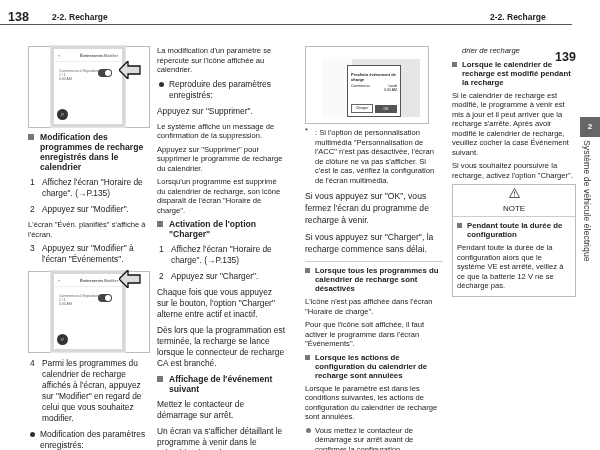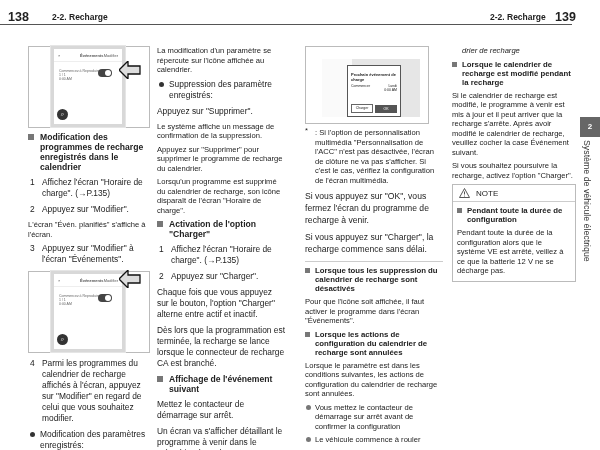--- a/index.html
+++ b/index.html
@@ -30,34 +30,34 @@
     .phone .top .m { position:absolute; right:0; }
     .phone .line { position:absolute; top:12px; left:0; right:0; height:1px; background:#eee; }
     .phone .item { position:absolute; top:20px; left:5px; font-size:3.5px; color:#666; }
     .tog { position:absolute; top:20px; right:10px; width:14px; height:8px; border-radius:4px; background:#444; }
     .tog::after { content:""; position:absolute; right:1px; top:1px; width:6px; height:6px; border-radius:50%; background:#fff; }
     .fab { position:absolute; bottom:4px; left:3px; width:11px; height:11px; border-radius:50%; background:#333; color:#fff; font-size:6px; text-align:center; line-height:11px; }
     .side-tab { position:absolute; left:580px; top:117px; width:20px; height:20px; background:#666; color:#fff;
                 font-size:8px; font-weight:bold; text-align:center; line-height:20px; }
     .side-text { position:absolute; left:582px; top:140px; writing-mode:vertical-rl; font-size:8.8px; color:#333; }
     .note { border:1px solid #bbb; margin-top:4px; }
-    .note .nh { border-bottom:1px solid #ccc; padding:3px 6px; font-size:8px; display:flex; align-items:flex-end; gap:6px; }
+    .note .nh { border-bottom:1px solid #ccc; padding:3px 6px; font-size:8px; display:flex; align-items:center; gap:6px;flex-direction:column; }
     .note .nb { padding:3px 4px 5px 4px; }
     .fn { position:relative; padding-left:10px; font-size:7.6px; line-height:9.5px; margin-bottom:5px; }
     .fn .s { position:absolute; left:0; top:-2px; }
     .sep { height:1px; background:#ccc; margin:6px 0 4px 0; }
   </style>
 </head>
 <body>
 
 <div class="hdr">
   <span class="pnum" style="left:8px;">138</span>
   <span class="sect" style="left:52px;">2-2. Recharge</span>
   <span class="sect" style="left:490px;">2-2. Recharge</span>
-  <span class="pnum" style="left:555px;">139</span>
+  <span class="pnum" style="left:555px;margin-top:40px;">139</span>
   <div class="rule"></div>
 </div>
 
 <div class="col" style="left:28px; width:122px;">
   <div class="shot" style="width:120px; height:80px;">
     <div class="phone" style="left:22px; top:-1px; width:68px; height:75px;">
       <div class="top"><span>×</span><span class="t">Événements</span><span class="m">Modifier</span></div>
       <div class="line"></div>
       <div class="item">
           <div>Commencez à Reproduire</div>
@@ -95,21 +95,21 @@
       </svg>
   </div>
 
   <div class="step" style="margin-top:5px;"><span class="n">4</span><span>Parmi les programmes du calendrier de recharge affichés à l'écran, appuyez sur "Modifier" en regard de celui que vous souhaitez modifier.</span></div>
   <div class="bul"><span class="d"></span><span>Modification des paramètres enregistrés:</span></div>
   <p>Modifiez les paramètres de votre choix comme expliqué à partir de l'étape 3 de la procédure "Affichez l'écran Horaire de charge". (→P.137)</p>
 </div>
 
 <div class="col" style="left:157px; width:128px;">
   <p>La modification d'un paramètre se répercute sur l'icône affichée au calendrier.</p>
-  <div class="bul"><span class="d"></span><span>Suppression des paramètre enregistrés:</span></div>
+  <div class="bul"><span class="d"></span><span>Reproduire des paramètres enregistrés:</span></div>
   <p class="lg">Appuyez sur "Supprimer".</p>
   <p>Le système affiche un message de confirmation de la suppression.</p>
   <p>Appuyez sur "Supprimer" pour supprimer le programme de recharge du calendrier.</p>
   <p>Lorsqu'un programme est supprimé du calendrier de recharge, son icône disparaît de l'écran "Horaire de charge".</p>
   <div class="h"><span class="sq"></span><span>Activation de l'option "Charger"</span></div>
   <div class="step"><span class="n">1</span><span>Affichez l'écran "Horaire de charge". (→P.135)</span></div>
   <div class="step"><span class="n">2</span><span>Appuyez sur "Charger".</span></div>
   <p class="lg">Chaque fois que vous appuyez sur le bouton, l'option "Charger" alterne entre actif et inactif.</p>
   <p class="lg">Dès lors que la programmation est terminée, la recharge se lance lorsque le connecteur de recharge CA est branché.</p>
   <div class="h"><span class="sq"></span><span>Affichage de l'événement suivant</span></div>
@@ -129,21 +129,22 @@
         </div>
       <div style="padding:0 3px; text-align:right;">0:00 AM</div>
       <div style="position:absolute; bottom:3px; left:3px; width:20px; height:7px; border:1px solid #666; text-align:center; line-height:7px;">Charger</div>
       <div style="position:absolute; bottom:3px; right:3px; width:22px; height:8px; background:#555; color:#fff; text-align:center; line-height:8px;">OK</div>
     </div>
   </div>
   <div class="fn" style="margin-top:4px;"><span class="s">*</span><span>: Si l'option de personnalisation multimédia "Personnalisation de l'ACC" n'est pas désactivée, l'écran de clôture ne va pas s'afficher. Si c'est le cas, vérifiez la configuration de l'écran multimédia.</span></div>
   <p class="lg2">Si vous appuyez sur "OK", vous fermez l'écran du programme de recharge à venir.</p>
   <p class="lg2">Si vous appuyez sur "Charger", la recharge commence sans délai.</p>
   <div class="sep"></div>
-  <div class="hs"><span class="sq"></span><span>Lorsque tous les suppression du calendrier de recharge sont désactivés</span></div>
+  <div class="hs"><span class="sq"></span><span>Lorsque tous les programmes du calendrier de recharge sont désactivés</span></div>
+  <p>L'icône n'est pas affichée dans l'écran "Horaire de charge".</p>
   <p>Pour que l'icône soit affichée, il faut activer le programme dans l'écran "Événements".</p>
   <div class="hs"><span class="sq"></span><span>Lorsque les actions de configuration du calendrier de recharge sont annulées</span></div>
   <p>Lorsque le paramètre est dans les conditions suivantes, les actions de configuration du calendrier de recharge sont annulées.</p>
   <div class="bs"><span class="d"></span><span>Vous mettez le contacteur de démarrage sur arrêt avant de confirmer la configuration</span></div>
   <div class="bs"><span class="d"></span><span>Le véhicule commence à rouler</span></div>
 
 </div>
 
 <div class="col" style="left:452px; width:124px;">
   <p style="padding-left:10px;font-style:italic;">drier de recharge</p>

